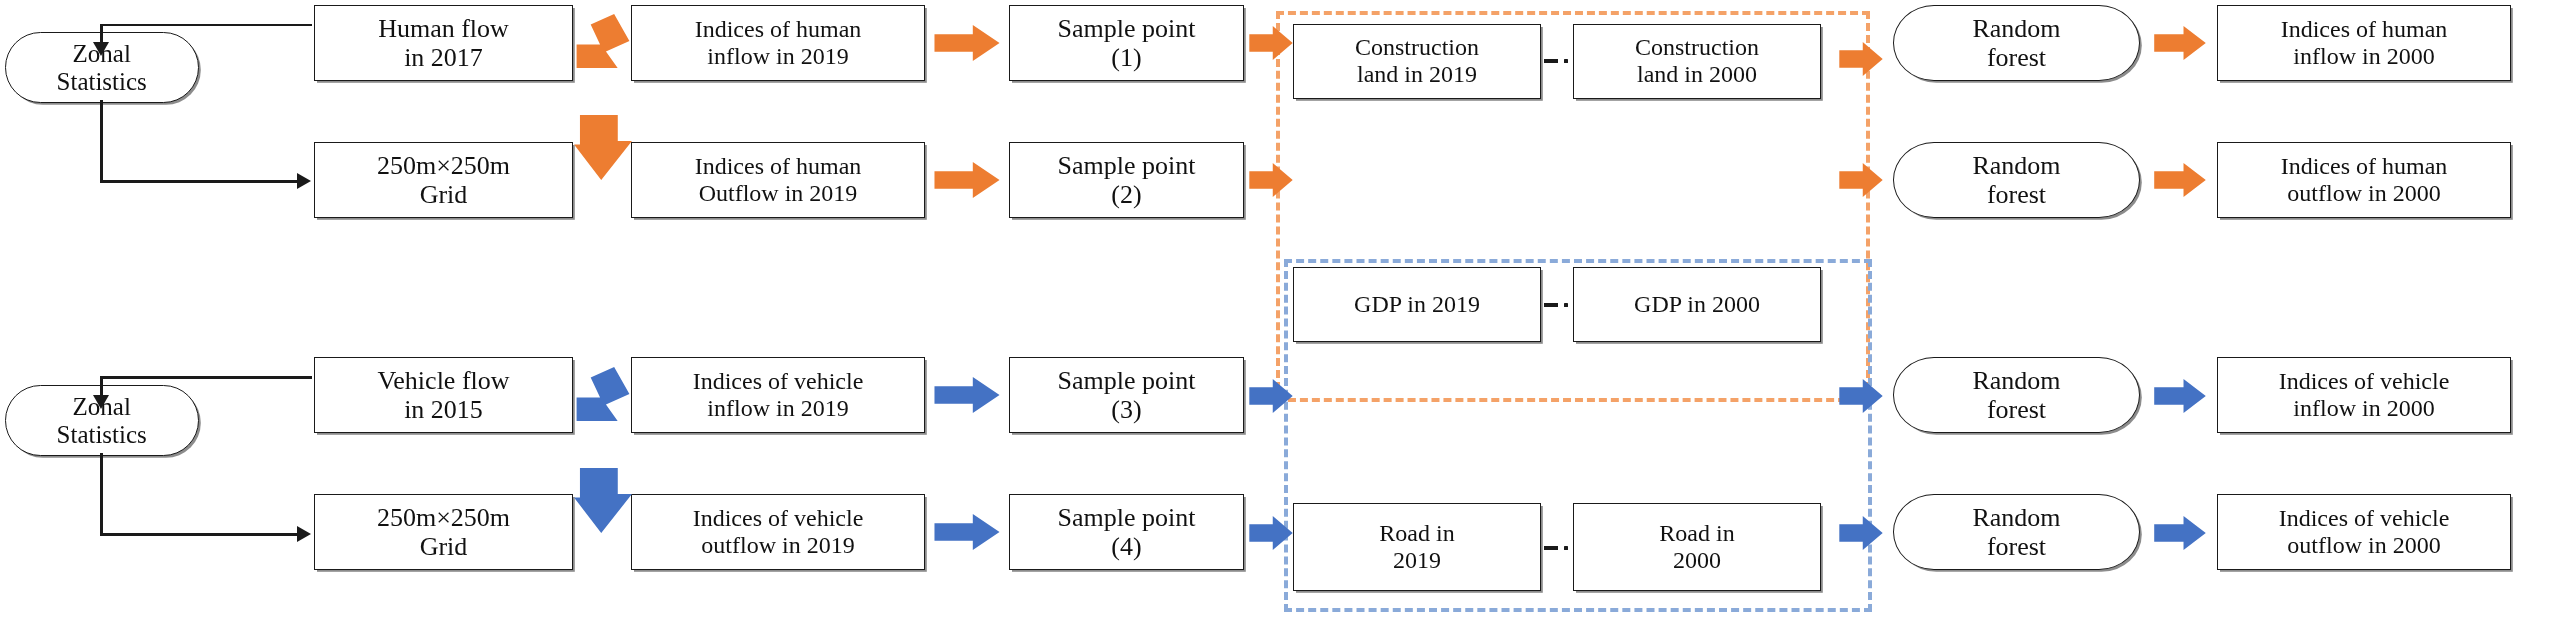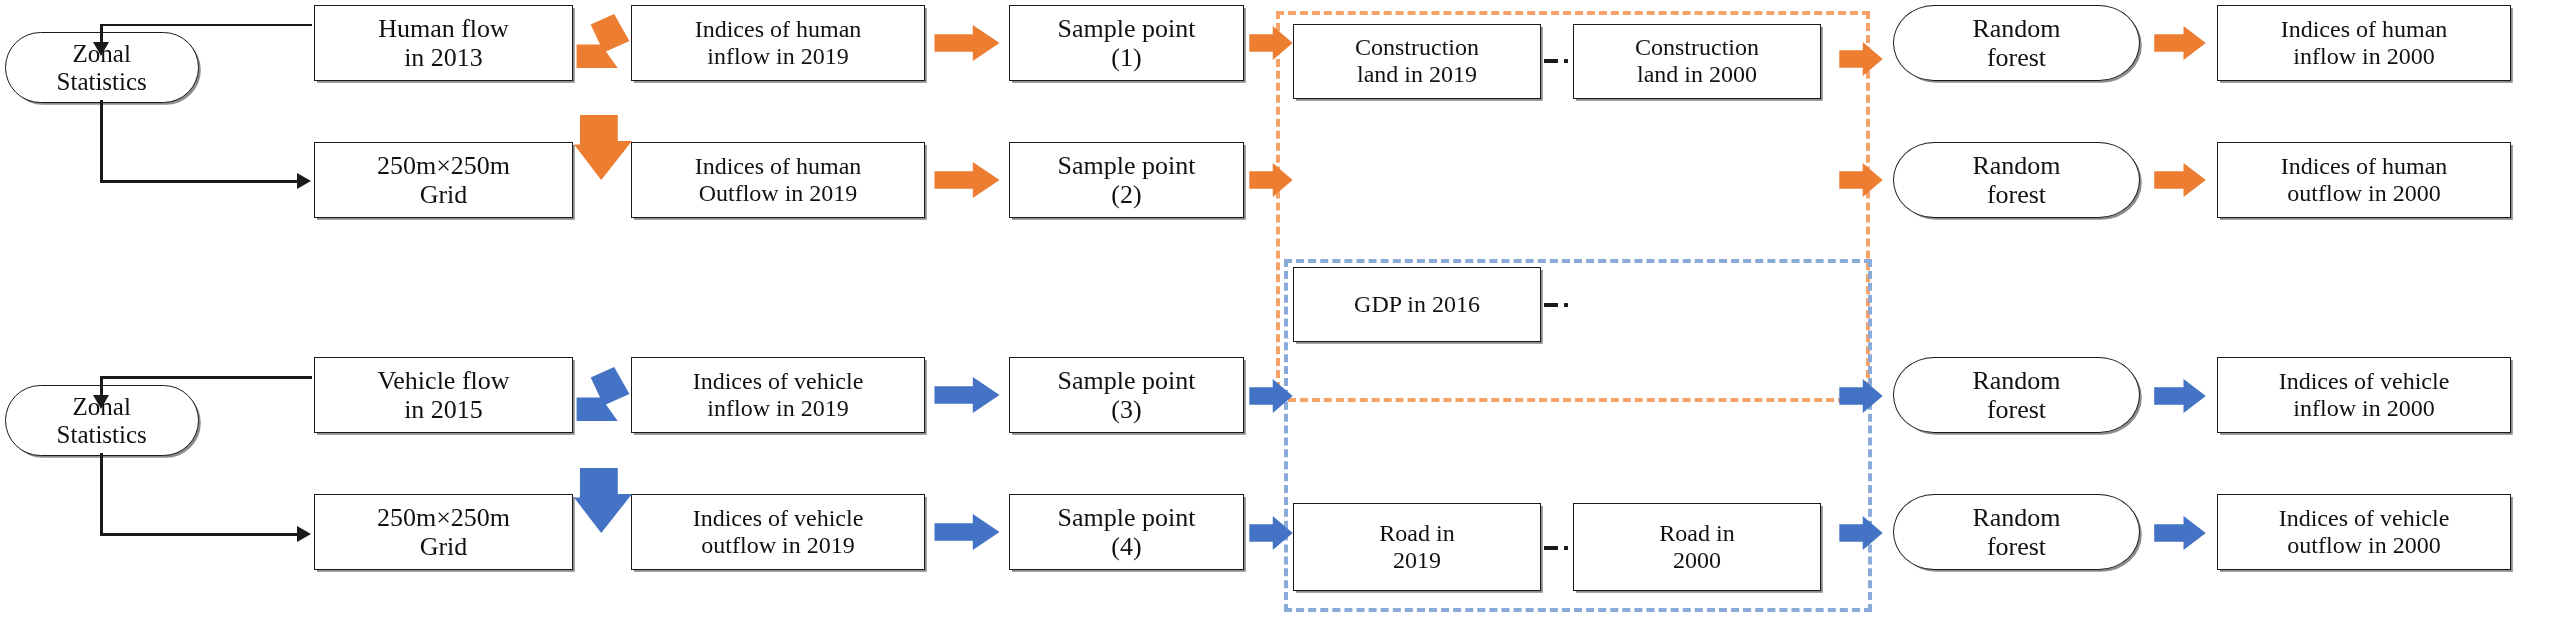--- a/index.html
+++ b/index.html
@@ -126,21 +126,21 @@
   </div>
   <div class="hline" style="left:100px; top:376px; width:212px;"></div>
   <div class="vline" style="left:100px; top:376px; height:21px;"></div>
   <div class="arrowhead-down" style="left:93px; top:395px;"></div>
   <div class="vline" style="left:100px; top:453px; height:82px;"></div>
   <div class="hline" style="left:100px; top:533px; width:200px;"></div>
   <div class="arrowhead-right" style="left:297px; top:526px;"></div>
 
   <div class="node" style="left:314px; top:4.7px; width:259px; height:76px;">
     <span class="txt">Human flow
-in 2013</span>
+in 2017</span>
   </div>
   <div class="node" style="left:314px; top:142px; width:259px; height:76px;">
     <span class="txt">250m×250m
 Grid</span>
   </div>
   <div class="node" style="left:314px; top:357px; width:259px; height:76px;">
     <span class="txt">Vehicle flow
 in 2015</span>
   </div>
   <div class="node" style="left:314px; top:494px; width:259px; height:76px;">
@@ -251,24 +251,27 @@
 land in 2019</span>
   </div>
   <div class="pairlink" style="left:1544px; top:59px; width:14px;"></div>
   <div class="pairdot" style="left:1564px; top:59px;"></div>
   <div class="node" style="left:1573px; top:23.5px; width:248px; height:75px; font-size:24px;">
     <span class="txt">Construction
 land in 2000</span>
   </div>
 
   <div class="node" style="left:1293px; top:267px; width:248px; height:75px; font-size:24px;">
-    <span class="txt">GDP in 2016</span>
+    <span class="txt">GDP in 2019</span>
   </div>
   <div class="pairlink" style="left:1544px; top:303px; width:14px;"></div>
   <div class="pairdot" style="left:1564px; top:303px;"></div>
+  <div class="node" style="left:1573px; top:267px; width:248px; height:75px; font-size:24px;">
+    <span class="txt">GDP in 2000</span>
+  </div>
 
   <div class="node" style="left:1293px; top:503px; width:248px; height:88px; font-size:24px;">
     <span class="txt">Road in
 2019</span>
   </div>
   <div class="pairlink" style="left:1544px; top:546px; width:14px;"></div>
   <div class="pairdot" style="left:1564px; top:546px;"></div>
   <div class="node" style="left:1573px; top:503px; width:248px; height:88px; font-size:24px;">
     <span class="txt">Road in
 2000</span>

